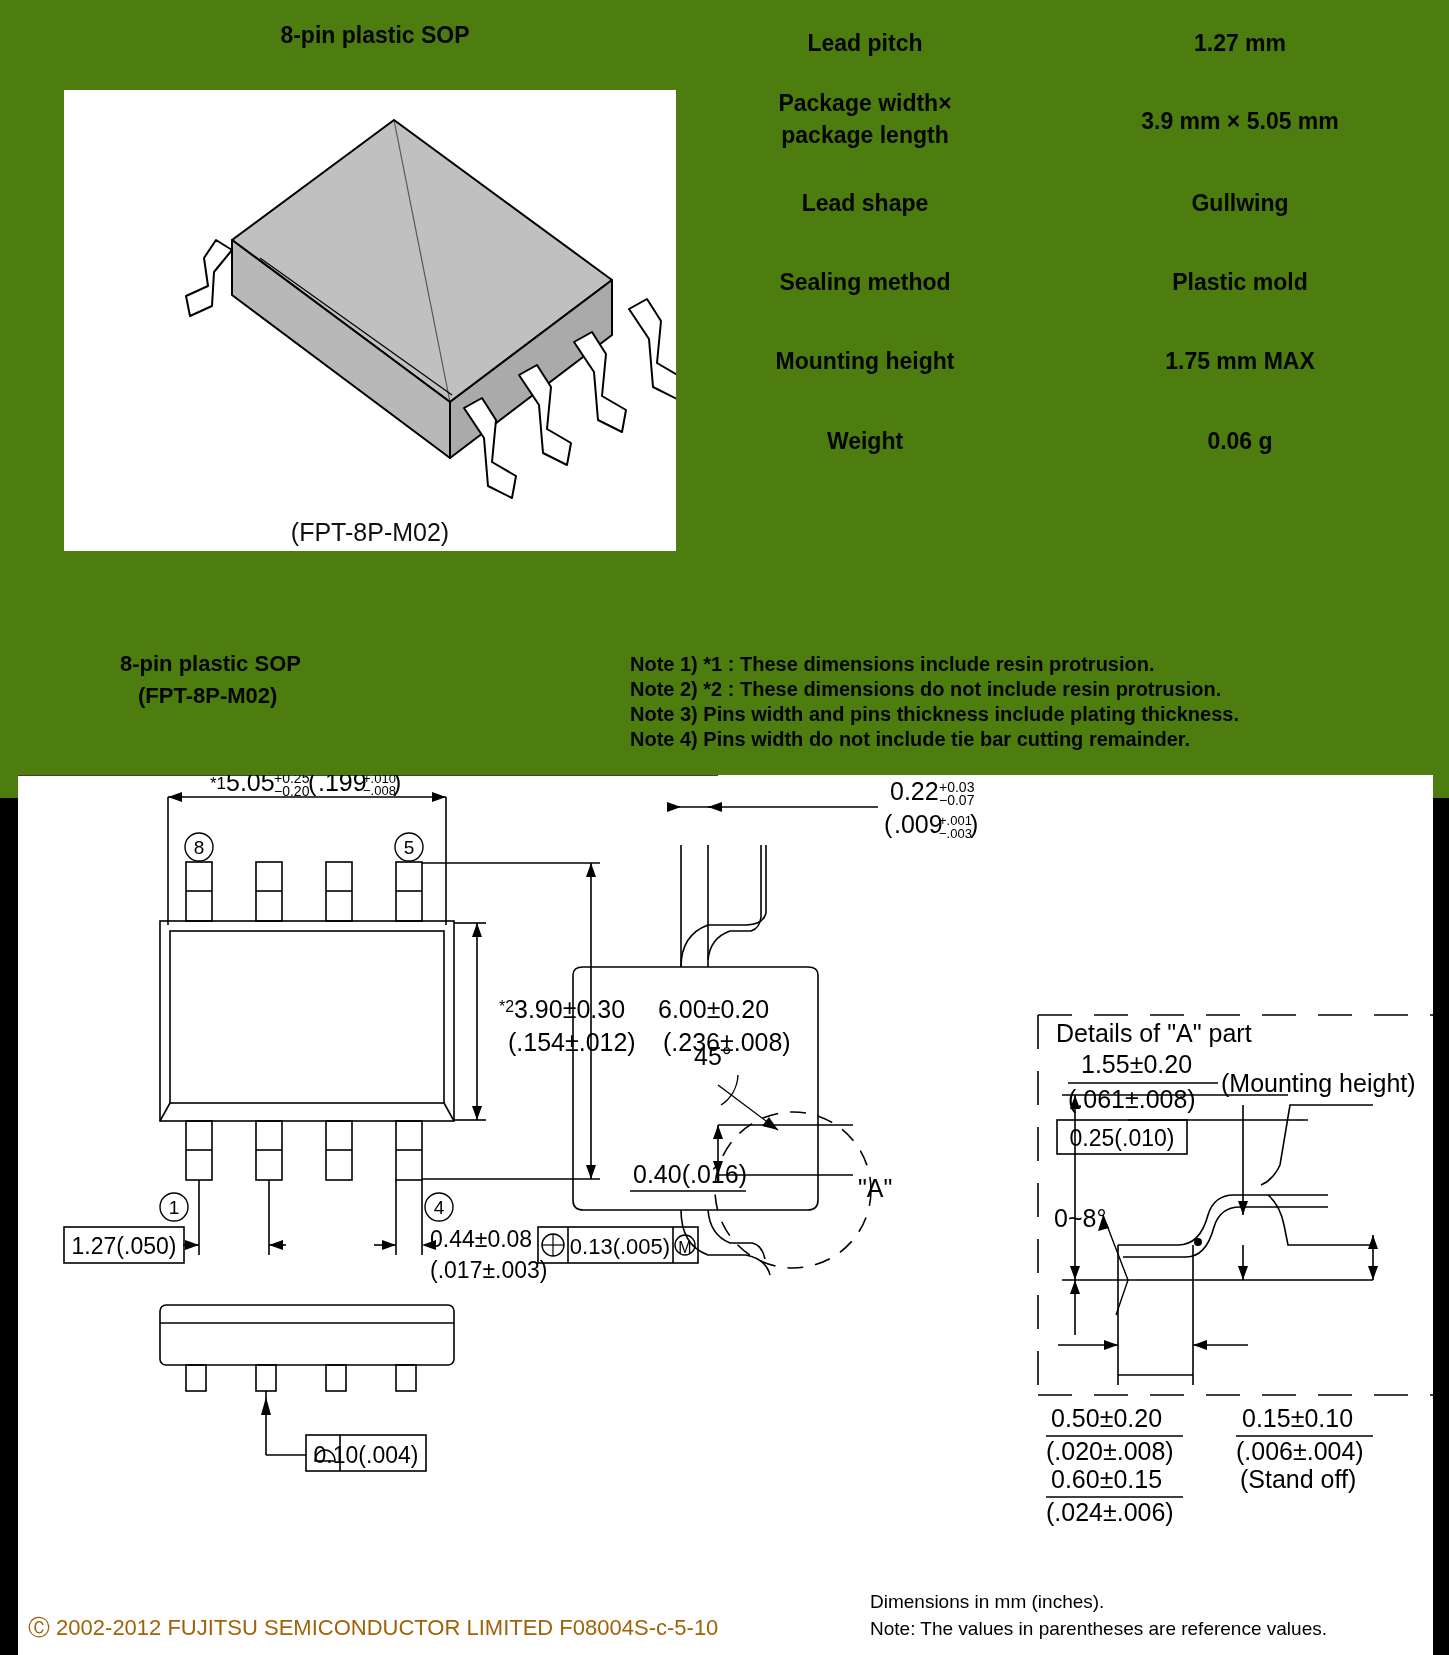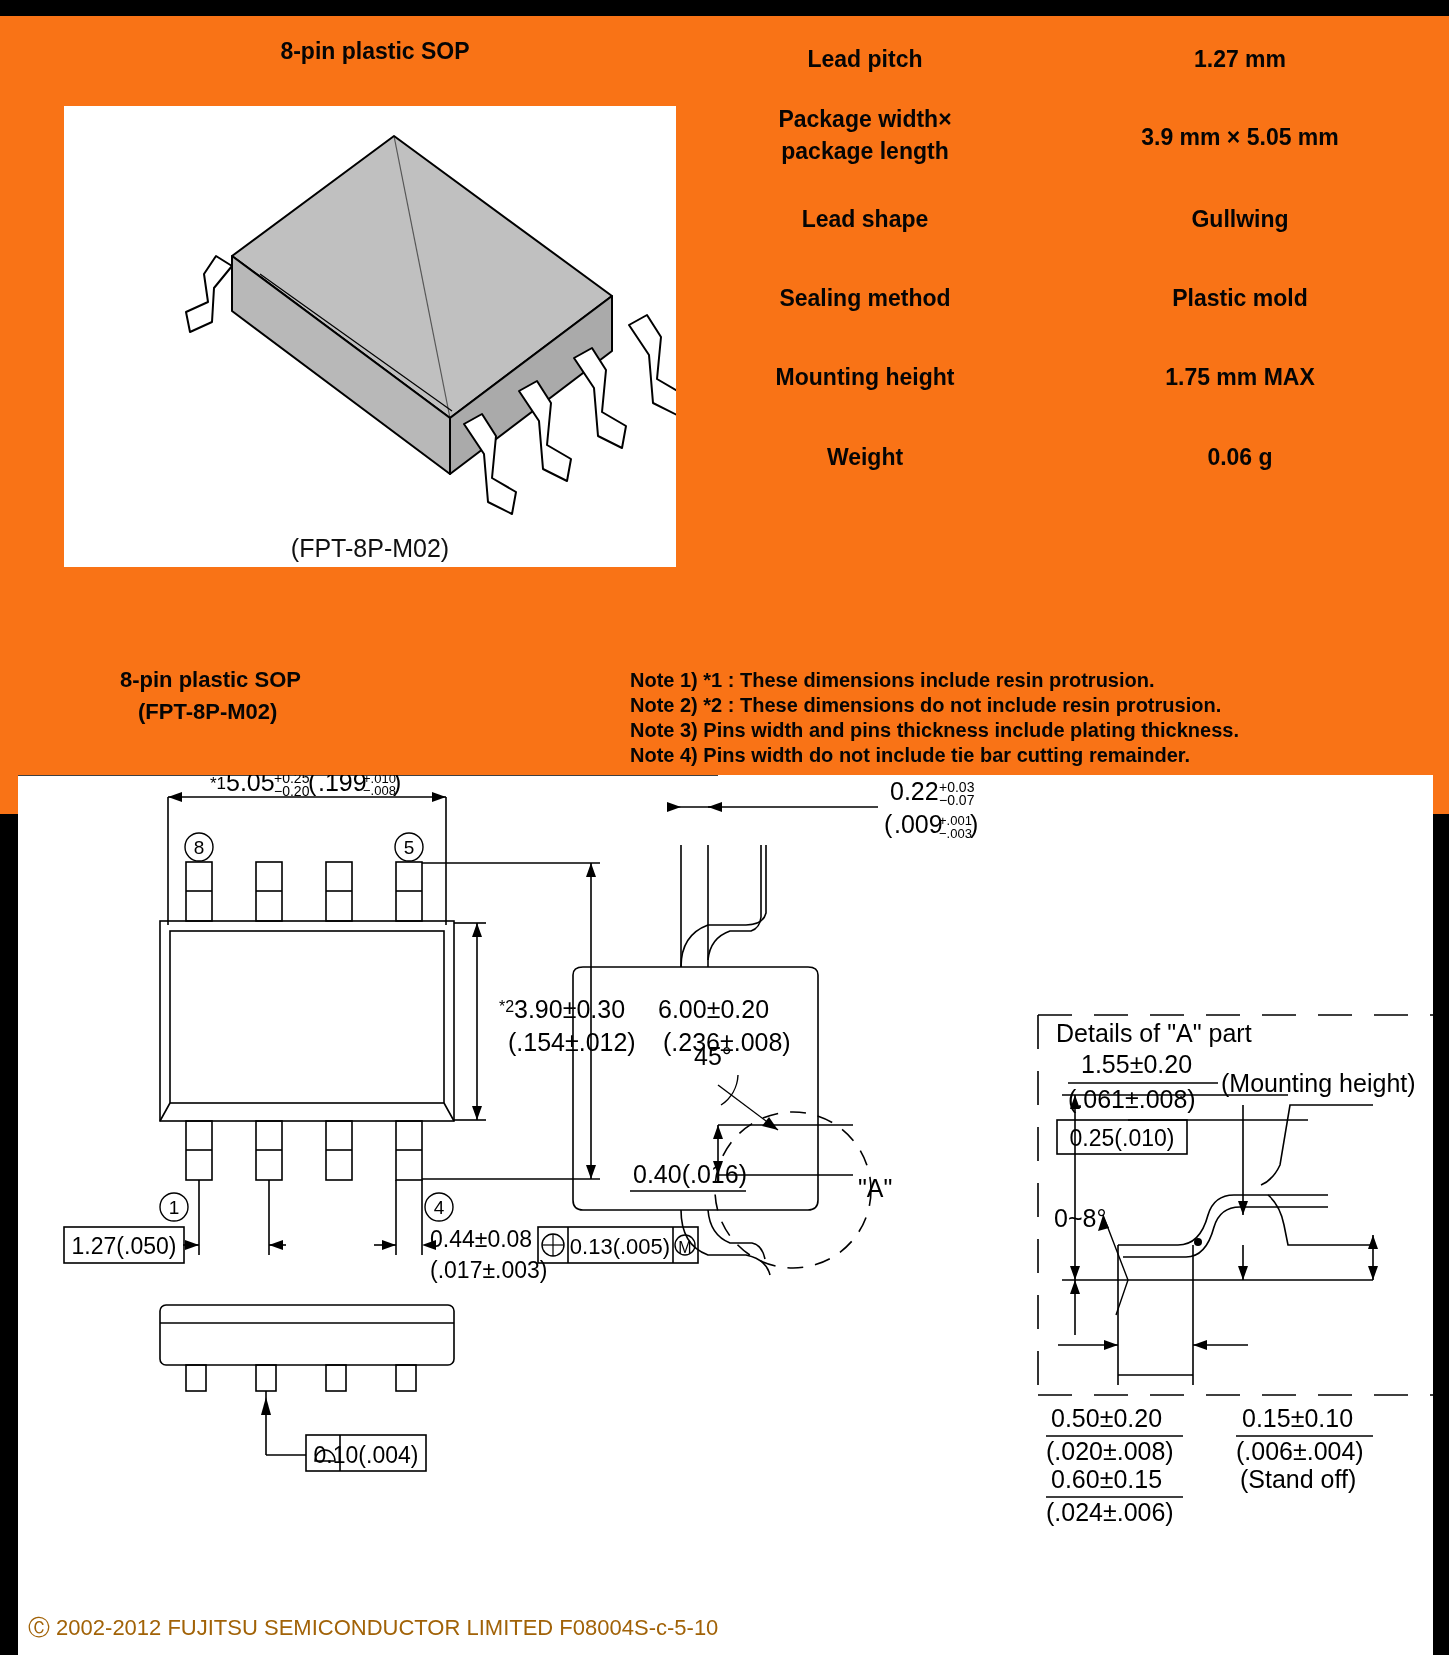--- a/index.html
+++ b/index.html
@@ -1,20 +1,20 @@
 <!DOCTYPE html>
 <html><head>
 <meta charset="utf-8">
 <style>
   html,body{margin:0;padding:0;background:#000;}
   body{width:1449px;height:1655px;position:relative;font-family:"Liberation Sans",sans-serif;overflow:hidden;}
   .abs{position:absolute;}
 
   
-  #top-region{left:0;top:16px;width:1449px;height:798px;background:#f97316;}
+  #top-region{left:0;top:0;width:1449px;height:798px;background:#4d7c0f;}
   .dark-text{color:#050505;font-weight:bold;}
 
   #pkg-title{left:140px;top:22px;width:470px;text-align:center;font-size:23px;}
   #pkg-photo{left:64px;top:90px;width:612px;height:461px;background:#fff;}
   #pkg-caption{left:64px;top:518px;width:612px;text-align:center;font-size:25px;color:#111;}
 
   
   #iso{position:absolute;left:0;top:0;width:612px;height:461px;}
 
   
@@ -339,13 +339,15 @@
     <line x1="1218" y1="661" x2="1355" y2="661" stroke="#000" stroke-width="1.6"></line>
     <text x="1218" y="685" font-size="25">(.006±.004)</text>
     <text x="1222" y="713" font-size="25">(Stand off)</text>
   </g>
 </svg>
 </div>
 
 <div class="abs" id="footer"></div>
 <div class="abs" id="copyright">Ⓒ 2002-2012  FUJITSU SEMICONDUCTOR LIMITED  F08004S-c-5-10</div>
 <div class="abs" id="dim-note">
+  <div>Dimensions in mm (inches).</div>
+  <div>Note: The values in parentheses are reference values.</div>
 </div>
 
 </body></html>

